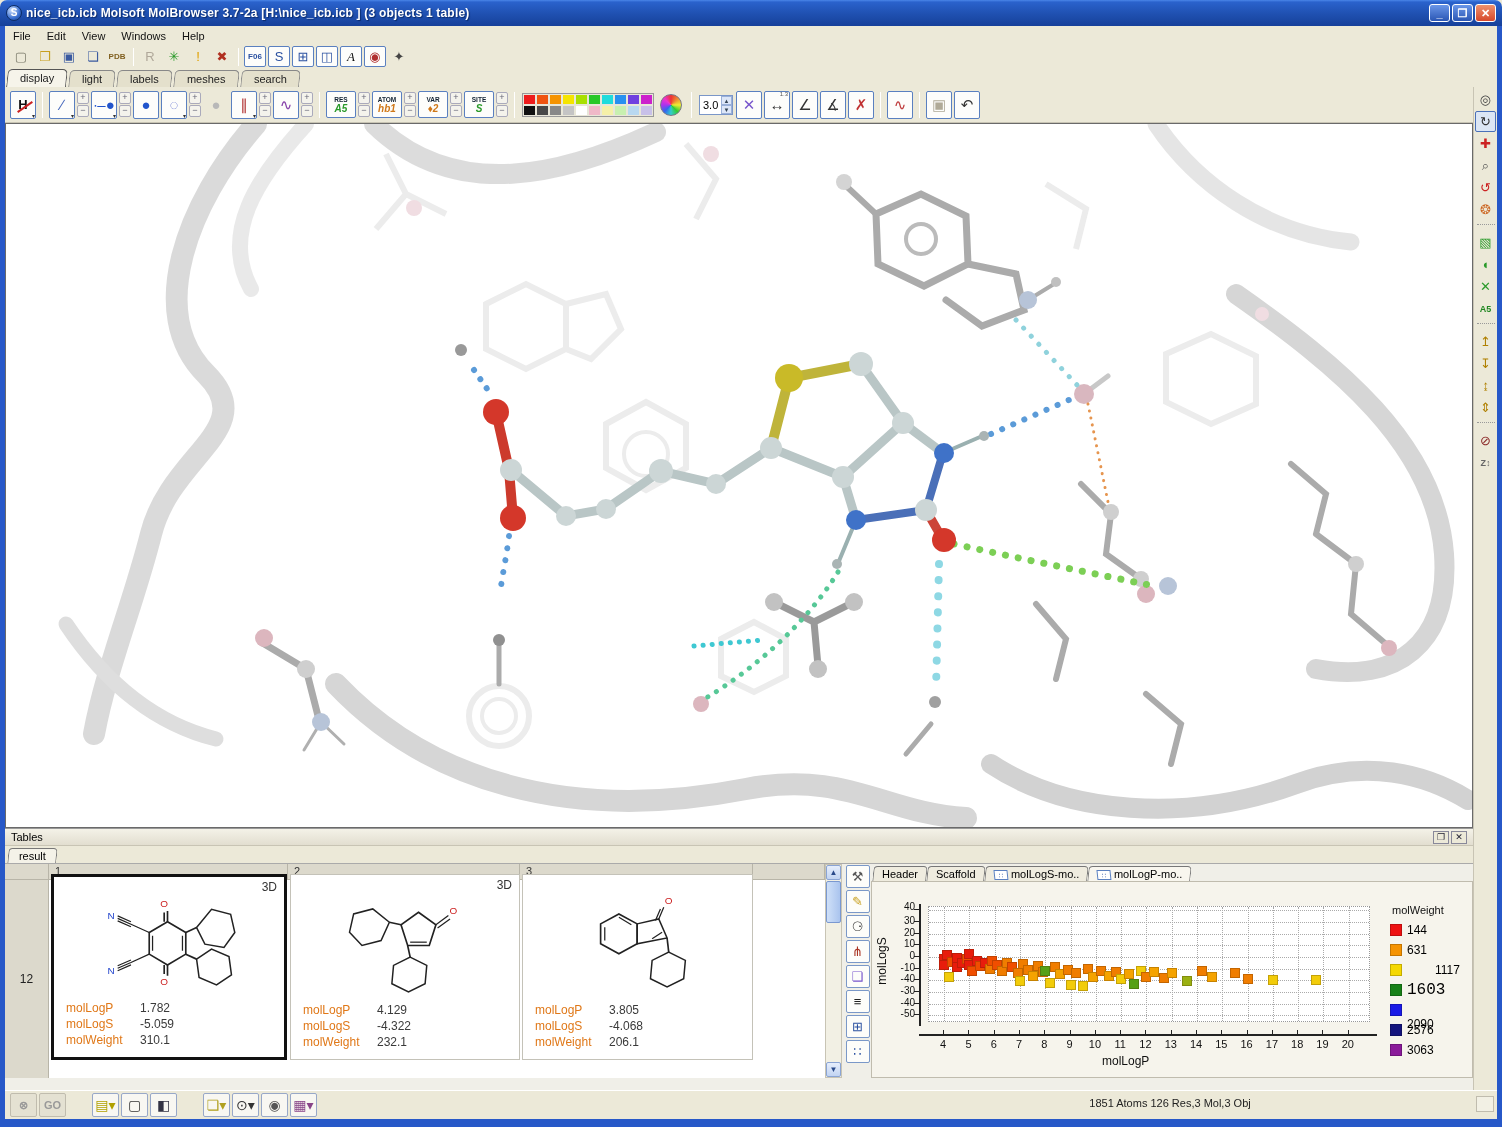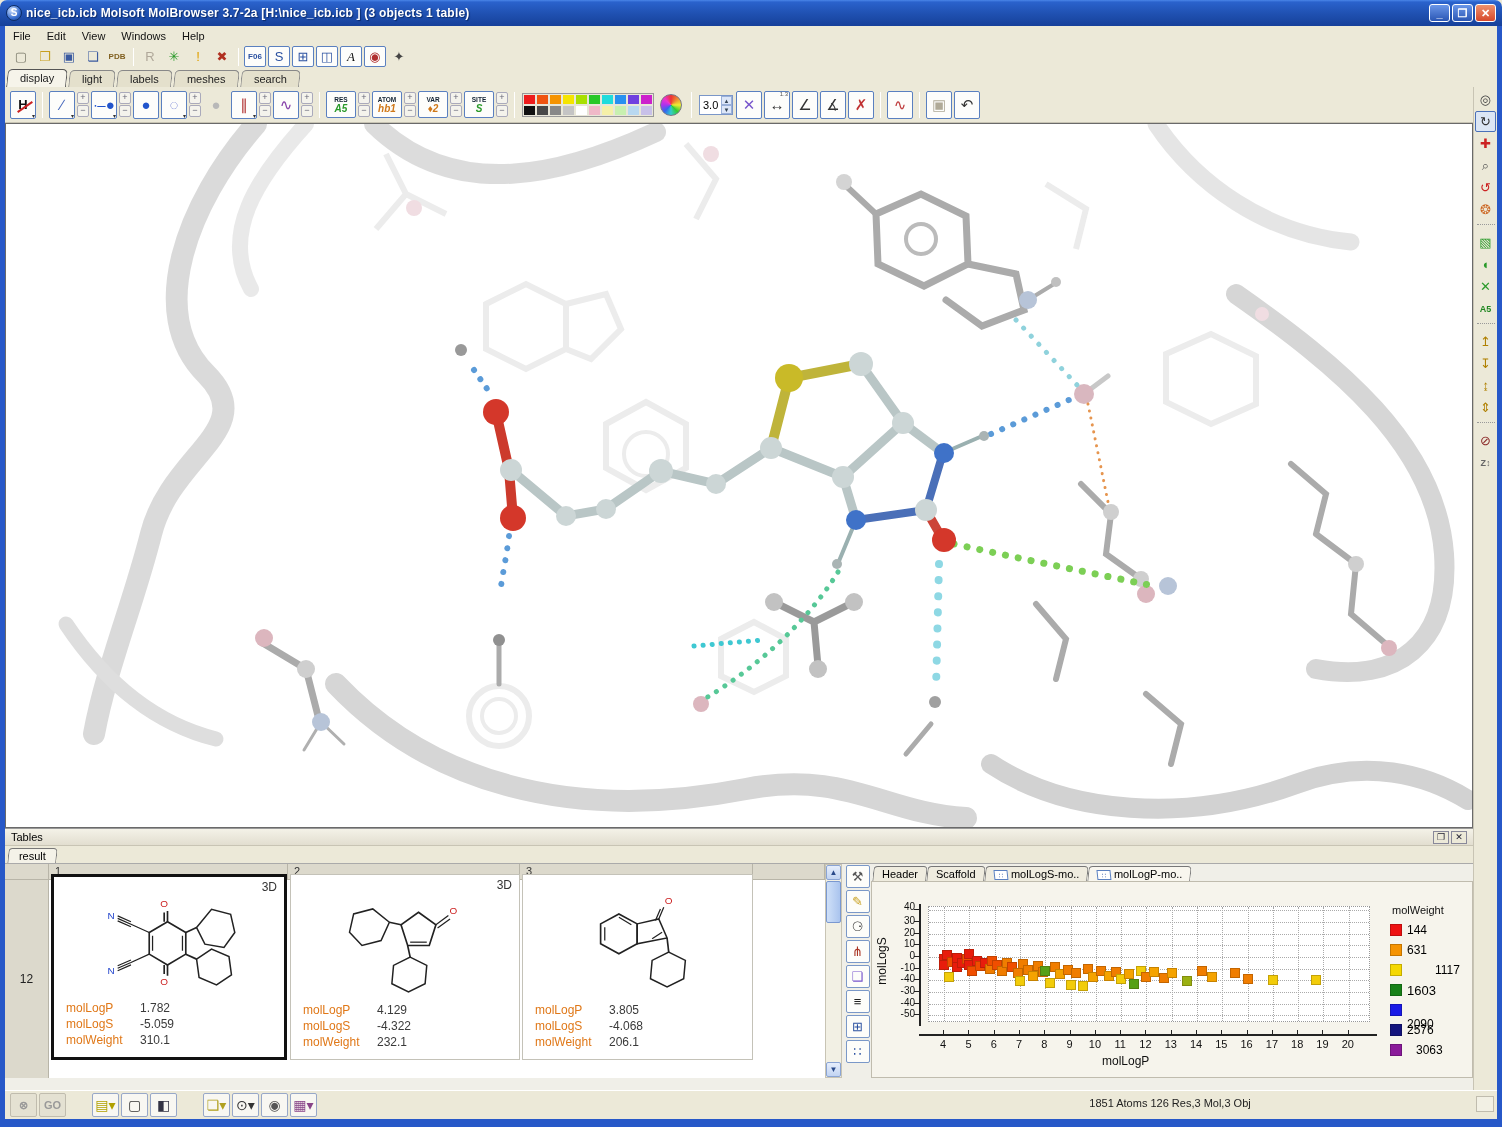--- a/index.html
+++ b/index.html
@@ -755,33 +755,33 @@
               <div class="lrow">
                 <div class="lswatch" style="background: rgb(245, 147, 0);"></div>
                 <span style="font-size: 12px;">631</span>
               </div>
               <div class="lrow">
                 <div class="lswatch" style="background: rgb(245, 216, 0);"></div>
                 <span style="font-size: 12px; margin-left: 28px;">1117</span>
               </div>
               <div class="lrow">
                 <div class="lswatch" style="background: rgb(23, 128, 23);"></div>
-                <span style="font-size: 13px;">1603</span>
+                <span style="font-size: 16px; font-family: Liberation Mono, monospace;">1603</span>
               </div>
               <div class="lrow">
                 <div class="lswatch" style="background: rgb(26, 26, 230);"></div>
                 <span style="font-size: 12px; margin-top: 28px;">2090</span>
               </div>
               <div class="lrow">
                 <div class="lswatch" style="background: rgb(20, 20, 125);"></div>
                 <span style="font-size: 12px;">2576</span>
               </div>
               <div class="lrow">
                 <div class="lswatch" style="background: rgb(138, 26, 154);"></div>
-                <span style="font-size: 12px; margin-left: 9px;">3063</span>
+                <span style="font-size: 12px;">3063</span>
               </div>
             </div>
         </div>
       <div class="xtickmark" style="left: 71.1724px;"></div>
           <div class="xtick" style="left: 61.1724px;">4</div>
           <div class="xtickmark" style="left: 96.4598px;"></div>
           <div class="xtick" style="left: 86.4598px;">5</div>
           <div class="xtickmark" style="left: 121.747px;"></div>
           <div class="xtick" style="left: 111.747px;">6</div>
           <div class="xtickmark" style="left: 147.034px;"></div>

